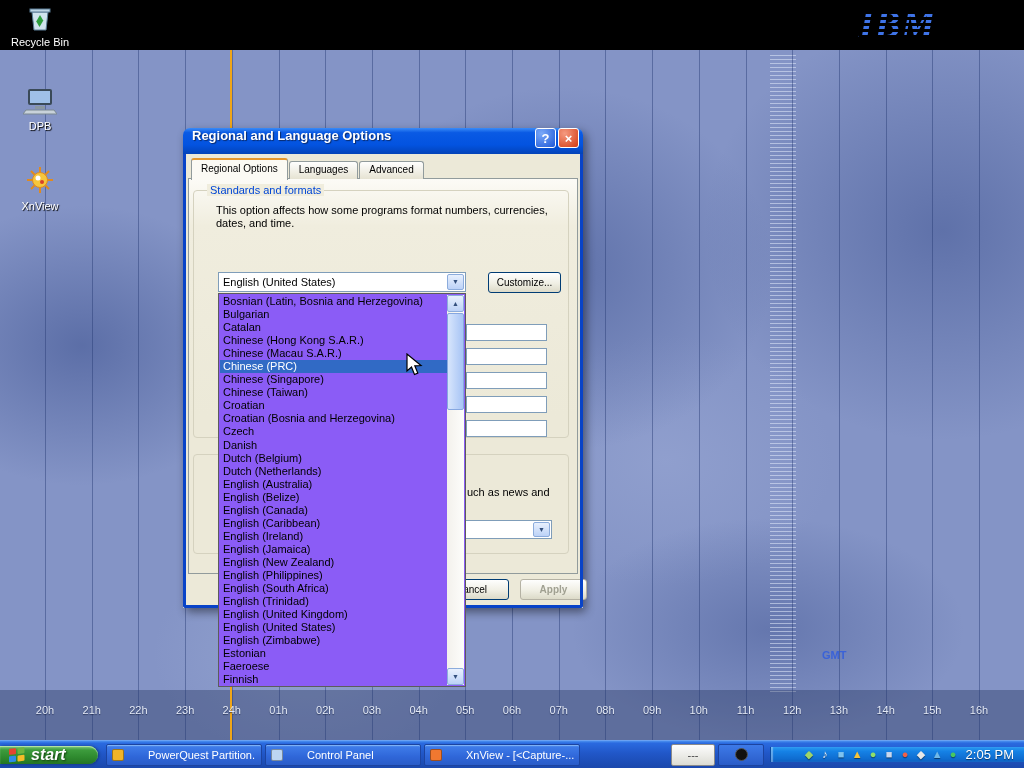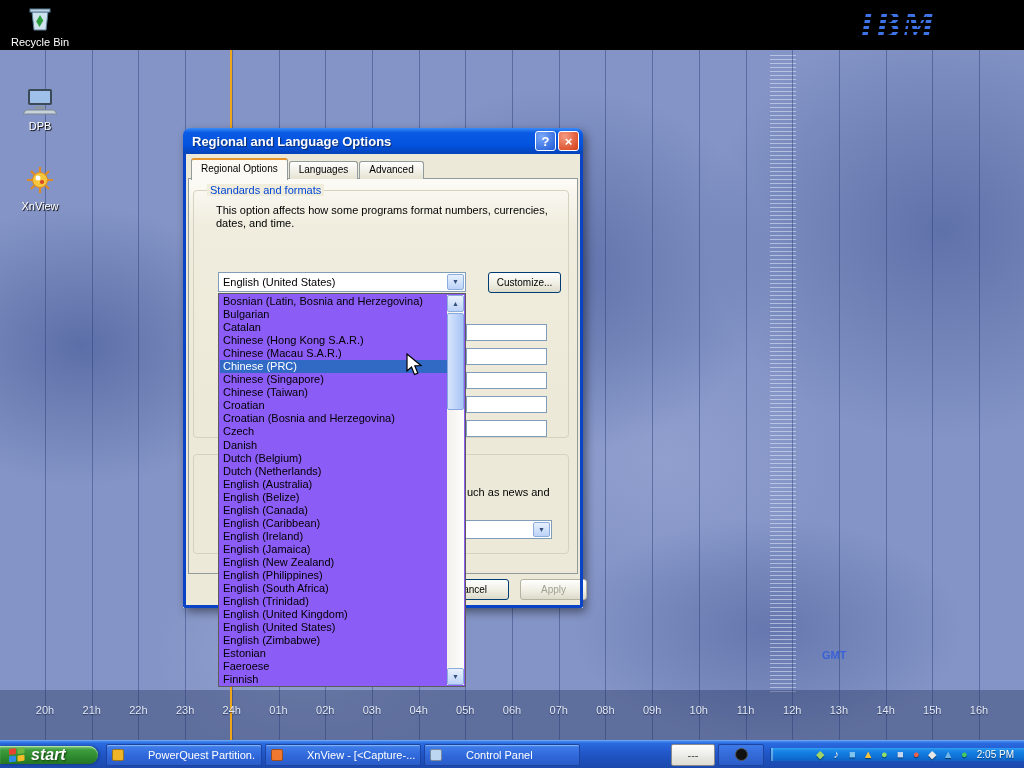--- a/index.html
+++ b/index.html
@@ -35,21 +35,21 @@
 
   
   .dicon{position:absolute;width:60px;text-align:center;cursor:default;}
   .dicon .dlabel{margin-top:2px;color:#fff;font-size:11px;text-shadow:1px 1px 1px #000;}
 
   
   .dialog{position:absolute;left:183px;top:128px;width:400px;height:480px;z-index:50;
     border-radius:7px 7px 3px 3px;box-shadow:3px 4px 10px rgba(0,0,0,.45);}
   .titlebar{position:absolute;top:0;left:0;right:0;height:26px;border-radius:7px 7px 0 0;
     background:linear-gradient(180deg,#3b8cf8 0%,#0a5ae4 18%,#0353e0 65%,#0343b8 100%);
-    display:flex;align-items:center;padding:0 4px 0 9px;}
+    display:flex;padding:0 4px 0 9px;}
   .titletext{flex:1;color:#fff;font-weight:bold;font-size:13px;text-shadow:1px 1px 1px #0a2a6a;}
   .cap-btn{width:21px;height:20px;margin-left:2px;border:1px solid #fff;border-radius:3px;
     display:flex;align-items:center;justify-content:center;color:#fff;font-weight:bold;font-size:13px;}
   .btn-help{background:radial-gradient(circle at 30% 25%, #7aa9f8, #1e58d8);}
   .btn-close{background:radial-gradient(circle at 30% 25%, #f59a80, #d43a12);}
   .dlg-body{position:absolute;top:26px;left:0;right:0;bottom:0;background:#ece9d8;}
   .dlg-frame{position:absolute;top:26px;left:0;right:0;bottom:0;border:3px solid #0843c8;border-top:none;
     border-radius:0 0 3px 3px;pointer-events:none;z-index:30;}
 
   .tabstrip{position:absolute;left:8px;top:4px;height:21px;display:flex;align-items:flex-end;gap:1px;z-index:5;}
@@ -65,21 +65,21 @@
 
   .combo{position:absolute;height:20px;background:#fff;border:1px solid #7f9db9;
     font-size:11px;line-height:18px;padding-left:4px;white-space:nowrap;overflow:hidden;}
   .combo-btn{position:absolute;top:1px;right:1px;bottom:1px;width:17px;border-radius:2px;
     background:linear-gradient(180deg,#e8f0fd,#bcd2f7);border:1px solid #8cacdc;
     display:flex;align-items:center;justify-content:center;font-size:7px;color:#33507e;}
 
   .xp-btn{position:absolute;height:21px;border:1px solid #003c74;border-radius:3px;
     background:linear-gradient(180deg,#fefefe,#f0efe4 55%,#dcdac8);font-size:10px;
     display:flex;align-items:center;justify-content:center;color:#000;margin-left:14px;}
-  .xp-btn.disabled{color:#a0a091;border-color:#b5b2a4;}
+  .xp-btn.disabled{color:#a0a091;border-color:#b5b2a4;font-weight:bold;}
 
   .sample-frag{position:absolute;left:283px;width:81px;height:17px;background:#fff;border:1px solid #7f9db9;}
 
   
   .listpopup{position:absolute;left:218px;top:293px;width:248px;height:394px;z-index:60;
     background:#8b5cf6;border:1px solid #5c5c5c;}
   .listitems{position:absolute;left:1px;top:1px;bottom:1px;right:18px;overflow:hidden;}
   .xp-list-item{height:13.06px;line-height:13px;font-size:11px;padding-left:3px;
     white-space:nowrap;overflow:hidden;color:#000;}
   .xp-list-item.selected{background:#316ac5;color:#fff;}
@@ -115,21 +115,21 @@
     background:linear-gradient(180deg,#fdfdfd,#dcdcd4);color:#444;display:flex;align-items:center;justify-content:center;}
   .darkseg{width:46px;height:22px;align-self:center;margin-right:6px;border:1px solid #1c44a0;border-radius:2px;
     background:linear-gradient(180deg,#3d7ae8,#2a5cc8);display:flex;align-items:center;justify-content:center;}
   .darkdot{width:13px;height:13px;border-radius:50%;background:#111;border:1px solid #555;}
   .tray{width:254px;display:flex;align-items:center;justify-content:flex-end;gap:6px;padding-right:10px;
     background:linear-gradient(180deg,#2a9af2 0%,#1581e5 30%,#0f6cd0 80%,#0a5ec0 100%);
     border-left:1px solid #0a4aa0;box-shadow:inset 2px 0 1px rgba(255,255,255,.35);}
   .tray-icons{display:flex;align-items:center;gap:3px;}
   .trayic{width:13px;height:13px;font-size:11px;line-height:13px;text-align:center;
     text-shadow:0 1px 1px rgba(0,0,0,.5);}
-  .clock{color:#fff;font-size:10px;text-shadow:0 1px 1px rgba(0,0,0,.5);}
+  .clock{color:#fff;font-size:13px;text-shadow:0 1px 1px rgba(0,0,0,.5);}
 </style>
 </head>
 <body>
 
 <div class="screen">
 
   <div class="wallpaper">
     <div class="hatch"></div>
     <div class="darkstrip"></div>
     <div class="orange-line"></div>
@@ -318,26 +318,26 @@
         </g>
       </svg>
       <span>start</span>
     </div>
     <div class="tasks">
         <div class="taskbtn">
           <span class="task-ic" style="background: rgb(240, 180, 41);"></span>
           <span class="task-lb">PowerQuest Partition...</span>
         </div>
         <div class="taskbtn">
+          <span class="task-ic" style="background: rgb(188, 214, 242);"></span>
+          <span class="task-lb">Control Panel</span>
+        </div>
+        <div class="taskbtn">
           <span class="task-ic" style="background: rgb(240, 120, 48);"></span>
           <span class="task-lb">XnView - [&lt;Capture-...</span>
-        </div>
-        <div class="taskbtn">
-          <span class="task-ic" style="background: rgb(188, 214, 242);"></span>
-          <span class="task-lb">Control Panel</span>
         </div>
       </div>
     <div class="tb-spacer"></div>
     <div class="miniseg">---</div>
     <div class="darkseg">
       <span class="darkdot"></span>
     </div>
     <div class="tray">
       <div class="tray-icons">
           <span class="trayic" style="color: rgb(159, 212, 104);">◆</span>

